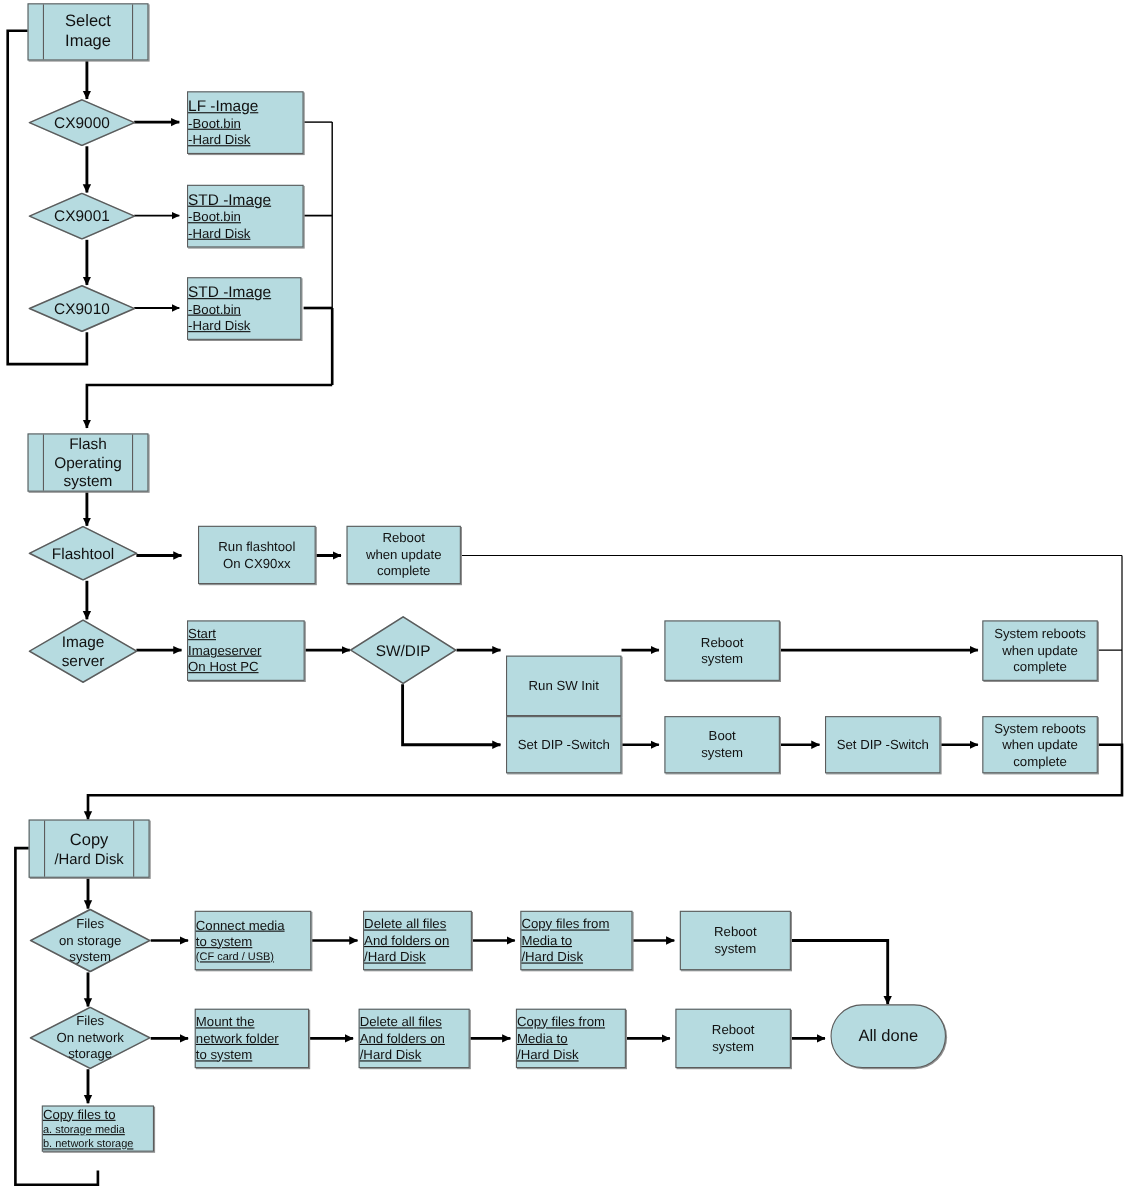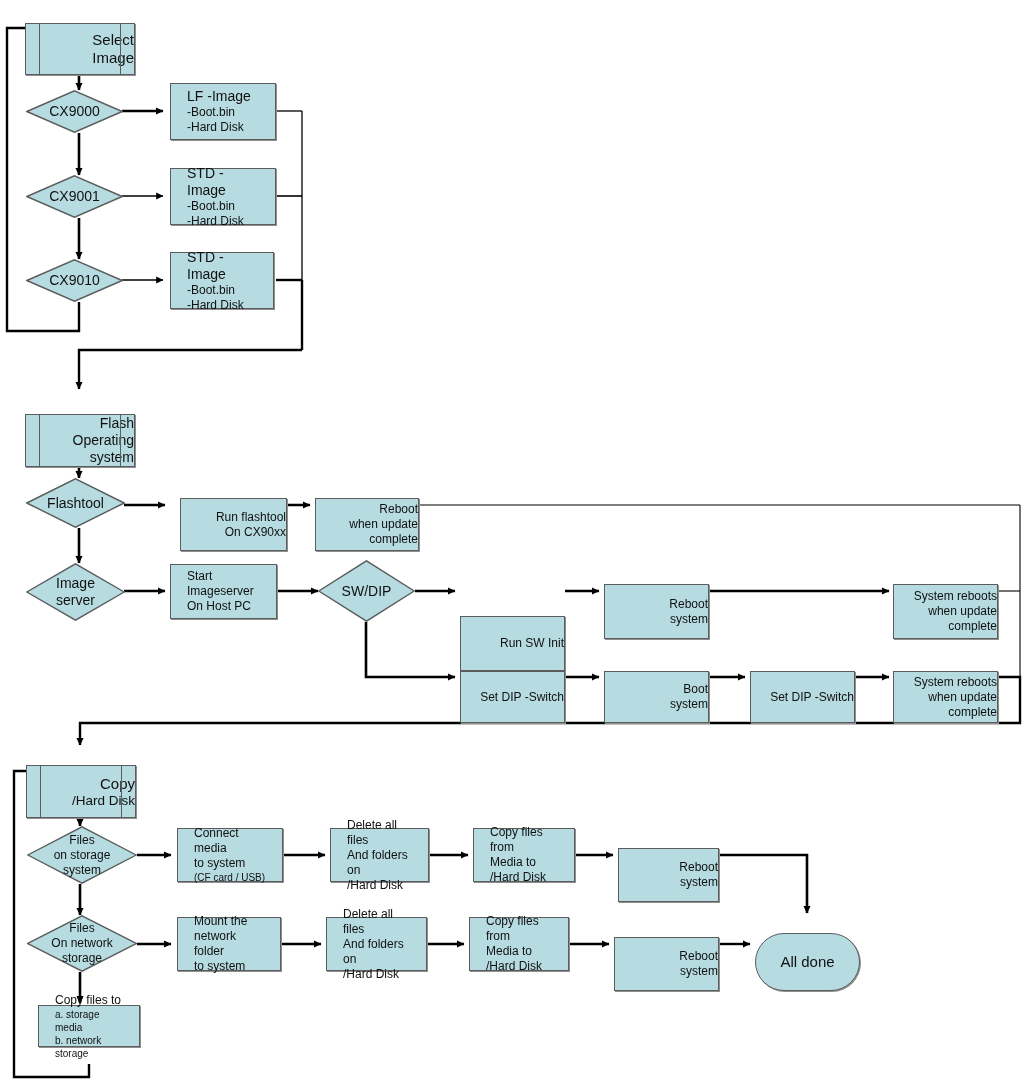--- a/index.html
+++ b/index.html
@@ -20,23 +20,23 @@
   .term{background:#b6dbe0;border:1px solid #5c5c5c;border-radius:30px;
         box-shadow:1px 1px 0 #8f8f8f;align-items:center;}
 
   .dia{position:absolute;text-align:right;}
   .dia .shape{position:absolute;inset:0;background:#b6dbe0;
         clip-path:polygon(50% 0%,100% 50%,50% 100%,0% 50%);}
   .dia .edge{position:absolute;inset:0;}
   .dia .lbl{position:absolute;inset:0;display:flex;flex-direction:column;
         align-items:center;justify-content:center;color:#111;}
 
-  .t-c{text-align:right;margin-top:20px;}
+  .t-c{text-align:center;}
   .t-l{text-align:left;}
-  .pad{padding:0 16px;}
+  .pad{padding:0 0;text-decoration:underline;}
   .fs13{font-size:13.5px;line-height:16px;}
   .fs12{font-size:12px;line-height:15px;}
   .fs15{font-size:15px;line-height:18px;}
   .fs14{font-size:14px;line-height:17px;}
   .fs10{font-size:10px;line-height:13px;}
   .ln{display:block;}
 </style>
 </head>
 <body>
 

